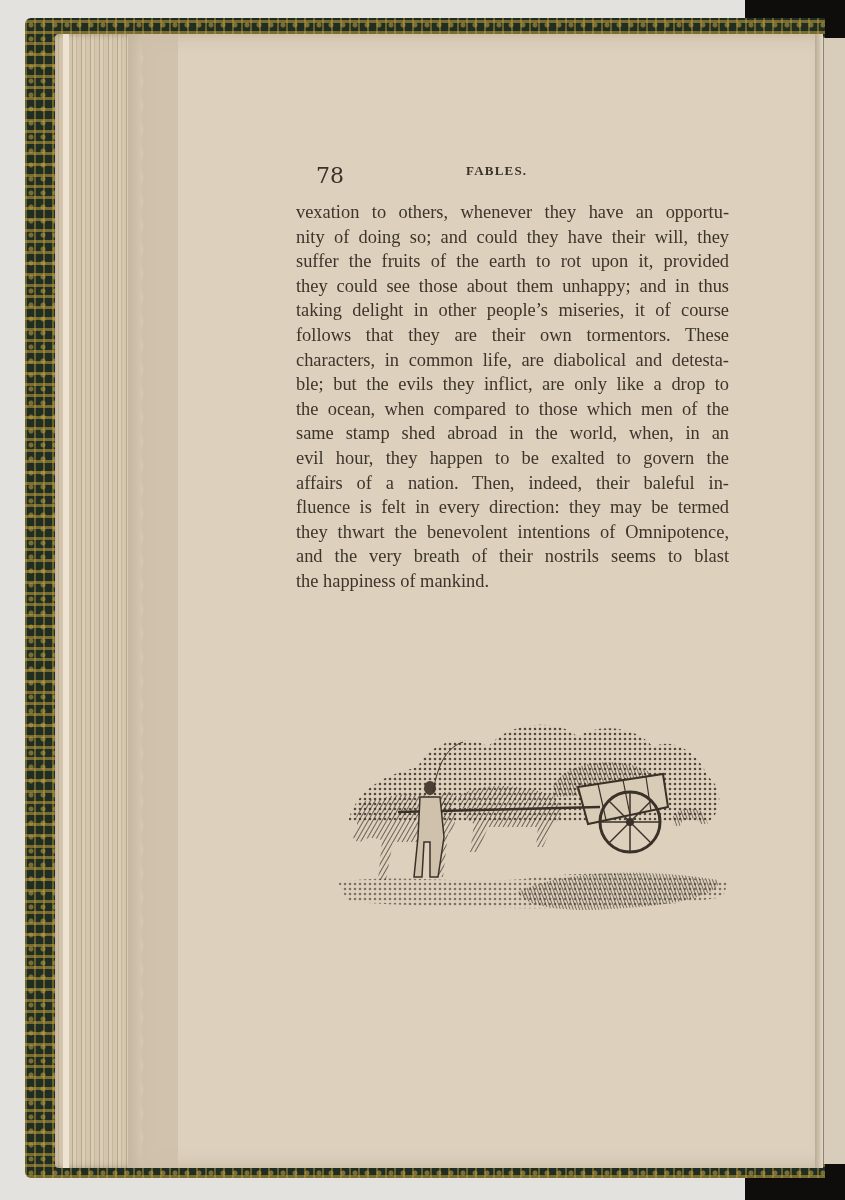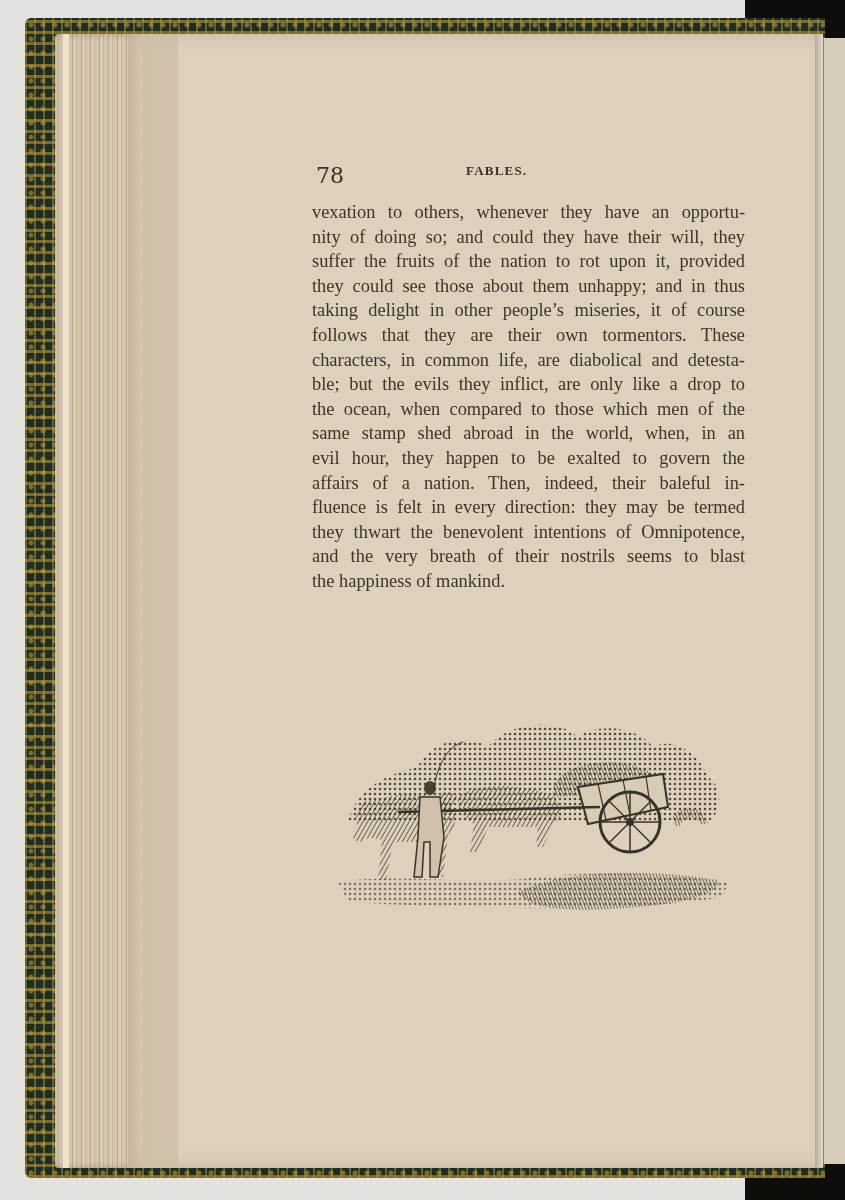--- a/index.html
+++ b/index.html
@@ -102,21 +102,21 @@
       left: 158px; top: 0;
       font-size: 13px;
       letter-spacing: 1.2px;
       font-weight: bold;
       font-family: "Liberation Serif", serif;
     }
 
     
     .body-text {
       position: absolute;
-      left: 312px; top: 200px;
+      left: 296px; top: 200px;
       width: 433px;
       color: #3d342b;
       font-family: "Liberation Serif", serif;
       font-size: 18.4px;
       line-height: 24.6px;
     }
     .line {
       display: block;
       text-align: justify;
       text-align-last: justify;
@@ -151,21 +151,21 @@
 <div class="page-right-sliver"></div>
 
 <div class="running-head">
   <span class="page-number">78</span>
   <span class="running-title">FABLES.</span>
 </div>
 
 <div class="body-text">
   <span class="line">vexation to others, whenever they have an opportu-</span>
   <span class="line">nity of doing so; and could they have their will, they</span>
-  <span class="line">suffer the fruits of the nation to rot upon it, provided</span>
+  <span class="line">suffer the fruits of the earth to rot upon it, provided</span>
   <span class="line">they could see those about them unhappy; and in thus</span>
   <span class="line">taking delight in other people’s miseries, it of course</span>
   <span class="line">follows that they are their own tormentors. These</span>
   <span class="line">characters, in common life, are diabolical and detesta-</span>
   <span class="line">ble; but the evils they inflict, are only like a drop to</span>
   <span class="line">the ocean, when compared to those which men of the</span>
   <span class="line">same stamp shed abroad in the world, when, in an</span>
   <span class="line">evil hour, they happen to be exalted to govern the</span>
   <span class="line">affairs of a nation. Then, indeed, their baleful in-</span>
   <span class="line">fluence is felt in every direction: they may be termed</span>

